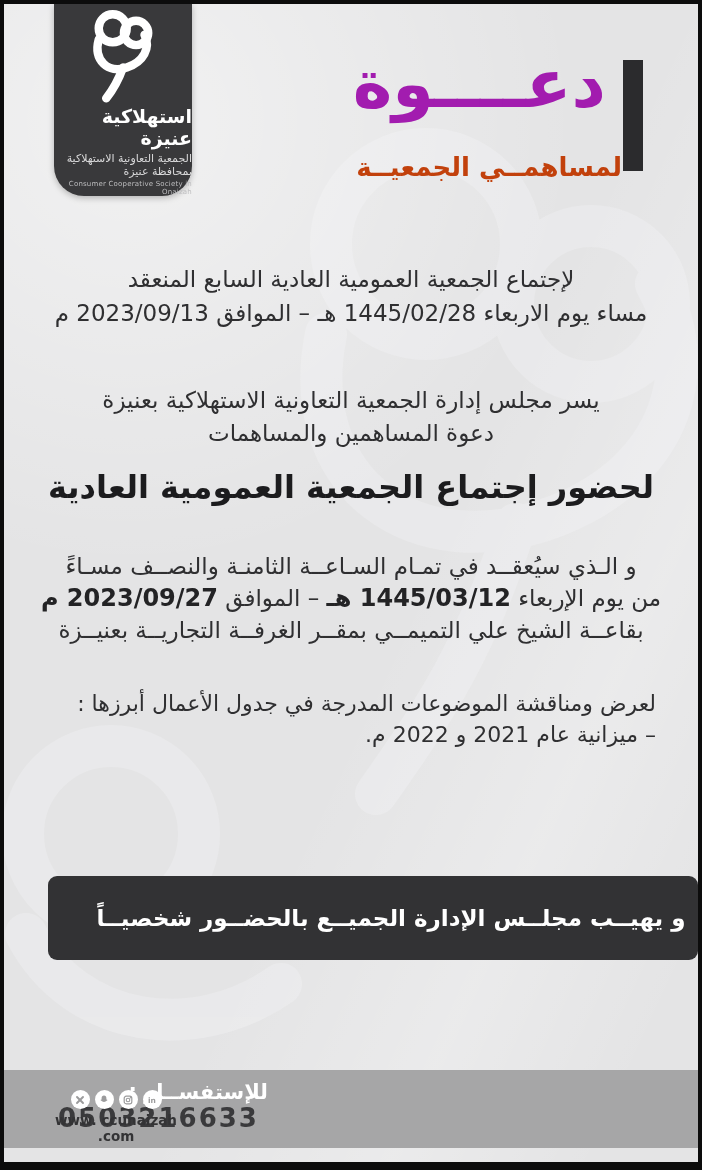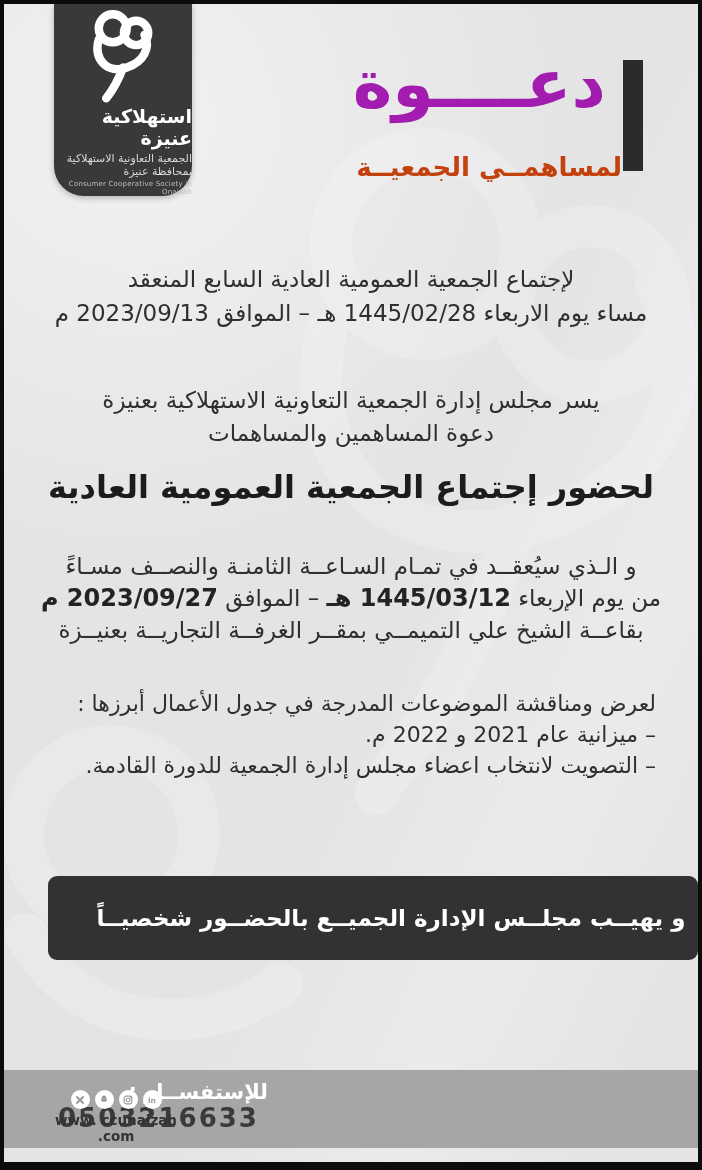--- a/index.html
+++ b/index.html
@@ -119,21 +119,20 @@
 
   <div class="block meeting">
     <div>و الـذي سيُعقــد في تمـام السـاعــة الثامنـة والنصــف مسـاءً</div>
     <div><span>من يوم الإربعاء </span><b>1445/03/12 هـ</b><span> – الموافق </span><b>2023/09/27 م</b></div>
     <div>بقاعــة الشيخ علي التميمــي بمقــر الغرفــة التجاريــة بعنيــزة</div>
   </div>
 
   <div class="block agenda">
     <div>لعرض ومناقشة الموضوعات المدرجة في جدول الأعمال أبرزها :</div>
     <div>– ميزانية عام 2021 و 2022 م.</div>
-    <div>– التصويت لانتخاب اعضاء مجلس إدارة الجمعية للدورة القادمة.</div>
   </div>
 
   <div class="banner">
     <div>و يهيــب مجلــس الإدارة الجميــع بالحضــور شخصيــاً</div>
   </div>
 
   <div class="footer-band">
     <div class="inquiry">
       <div class="inquiry-label">للإستفســار :</div>
       <div class="phone">0503216633</div>

